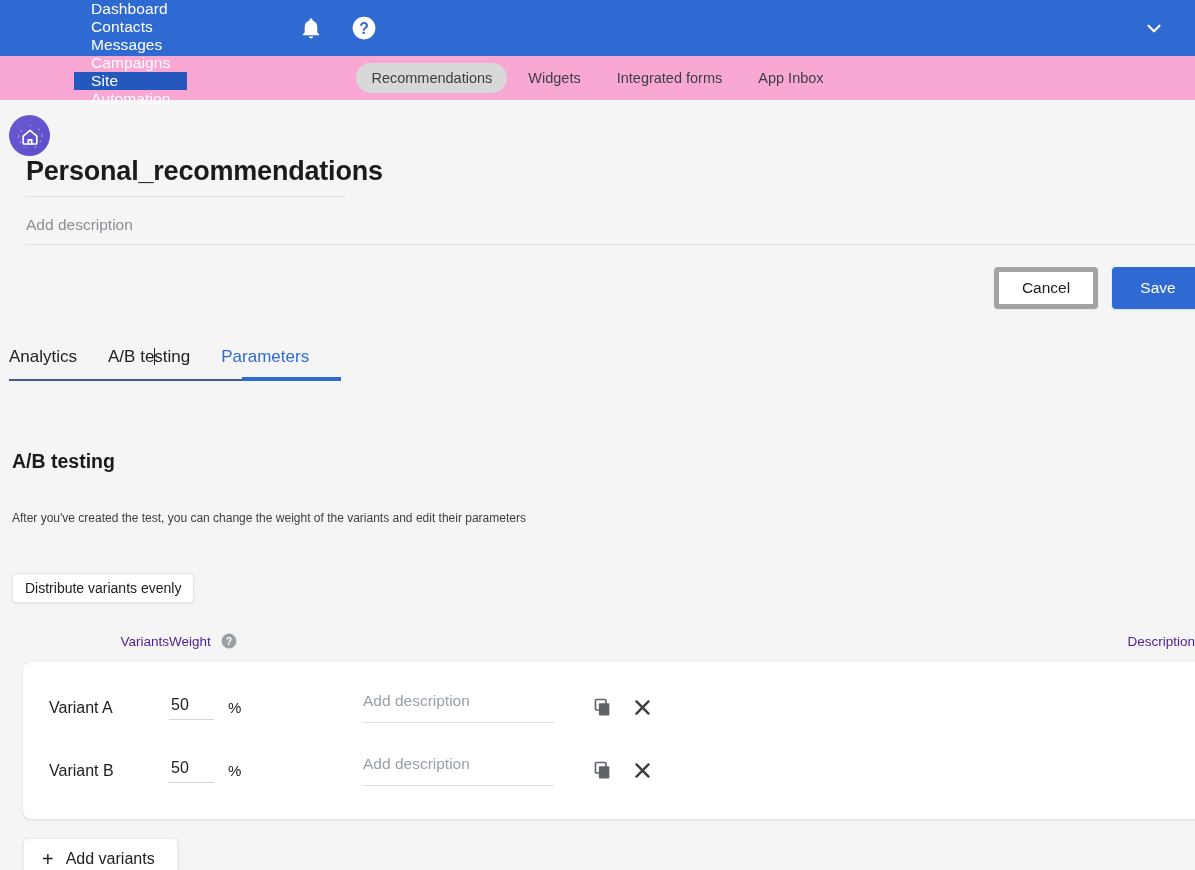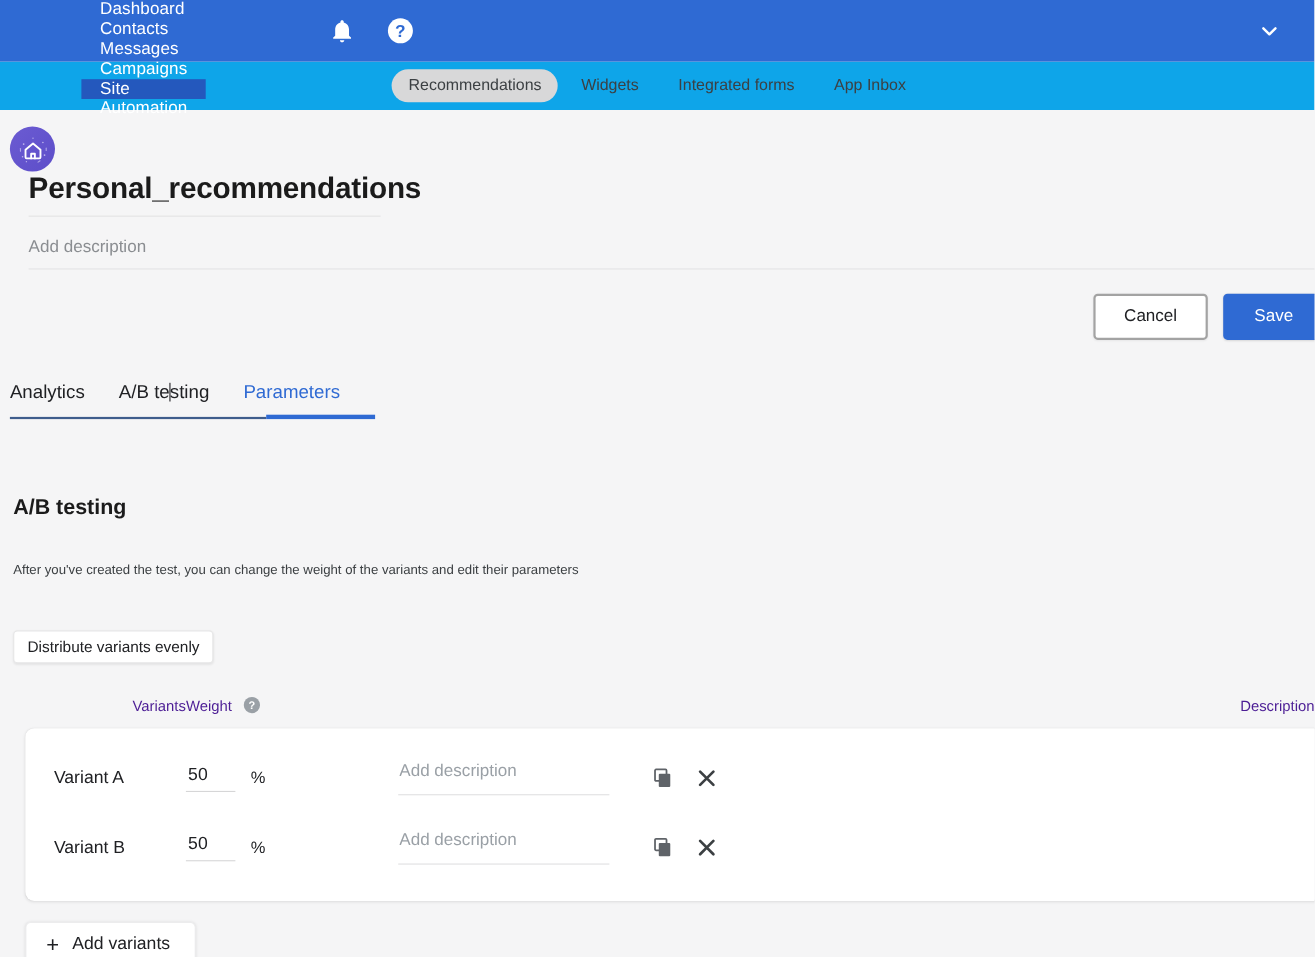--- a/index.html
+++ b/index.html
@@ -57,21 +57,21 @@
     cursor: pointer;
   }
 
   
   .subnav {
     height: 44px;
     display: flex;
     align-items: center;
     justify-content: center;
     gap: 6px;
-    background: #0ea5e9;
+    background: #f9a8d4;
   }
   .subnav-item {
     font-size: 14.5px;
     color: #3c4043;
     padding: 7px 15px;
     border-radius: 16px;
     cursor: pointer;
     white-space: nowrap;
   }
   .subnav-item.active {
@@ -138,21 +138,21 @@
     border-radius: 4px;
     cursor: pointer;
     height: 42px;
     display: flex;
     align-items: center;
     justify-content: center;
   }
   .btn-cancel {
     background: #ffffff;
     color: #202124;
-    border: 2px solid #a3a3a3;
+    border: 5px solid #a3a3a3;
     width: 104px;
     box-shadow: 0 1px 2px rgba(0,0,0,.06);
   }
   .btn-save {
     background: #2f6ad3;
     color: #ffffff;
     border: none;
     width: 92px;
     margin-right: -9px;
     box-shadow: 0 1px 2px rgba(0,0,0,.12);

